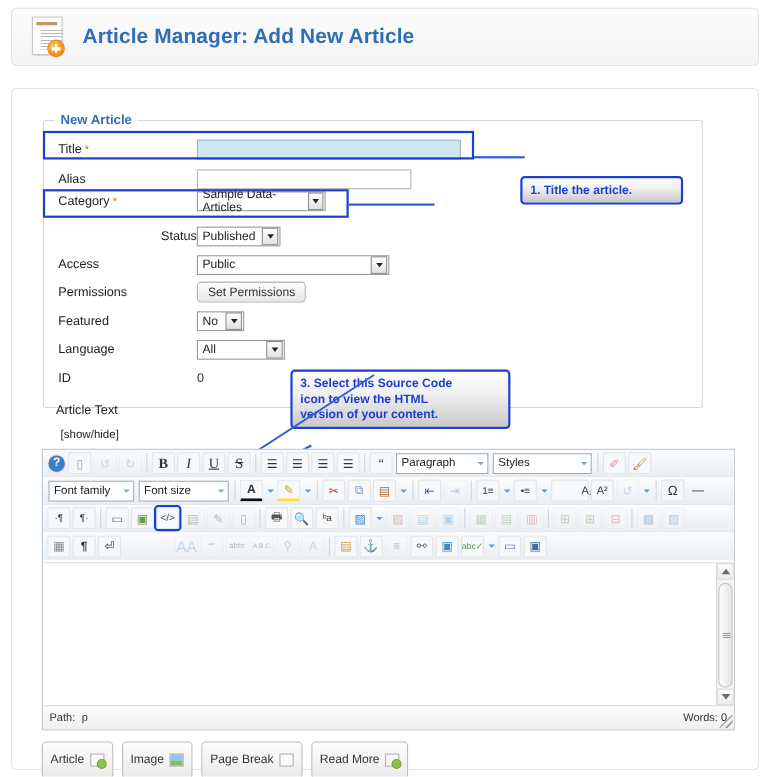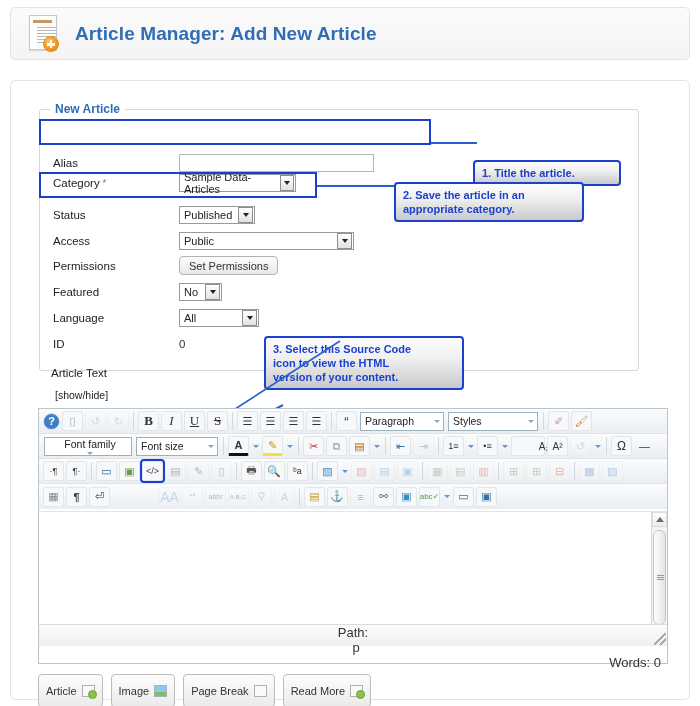--- a/index.html
+++ b/index.html
@@ -151,24 +151,24 @@
   .vs-down i{ border-top:5px solid #6b6b6b;}
   .vs-thumb{
     position:absolute; left:1px; top:18px; width:13px; height:95px; border-radius:6px;
     background:linear-gradient(to right,#fdfdfd,#e4e4e4); border:1px solid #c5c5c5;
   }
   .vs-thumb:after{
     content:""; position:absolute; left:3px; top:44px; width:7px; height:5px;
     background:repeating-linear-gradient(to bottom,#9a9a9a 0,#9a9a9a 1px,transparent 1px,transparent 2px);
   }
   .statusbar{
-    position:absolute; left:0; right:0; bottom:17px; height:22px;
+    position:absolute; left:0; right:0; bottom:0; height:22px;
     background:linear-gradient(to bottom,#fbfbfb,#f0f0f0);
     border-top:1px solid #dcdcdc; display:flex; align-items:center;
-    padding:0 6px; font-size:13px; color:#333;flex-direction:column;
+    padding:0 6px; font-size:10px; color:#333;
   }
   .resize-grip{
     position:absolute; right:1px; bottom:1px; width:12px; height:12px;
     background:
       linear-gradient(135deg,transparent 45%,#aaa 45%,#aaa 55%,transparent 55%),
       linear-gradient(135deg,transparent 70%,#aaa 70%,#aaa 80%,transparent 80%);
   }
 
   .bot-btns{ position:absolute; left:38px; top:674px; display:flex; gap:8px; }
   .bot-btn{
@@ -192,39 +192,45 @@
     <div class="plus"></div>
   </div>
   <div class="hdr-title">Article Manager: Add New Article</div>
 </div>
 
 <div class="main-panel">
 
   <div class="fieldset">
     <div class="legend">New Article</div>
 
+    <div class="row" style="top:13px;width:598px;">
+      <div class="lbl">
+        <span>Title</span><span class="req"> *</span>
+      </div>
+      <div class="txt-input hl" style="width:240px;"></div>
+    </div>
 
     <div class="row" style="top:40px;width:598px;">
       <div class="lbl">Alias</div>
       <div class="txt-input" style="width:195px;"></div>
     </div>
 
     <div class="row" style="top:60px;width:598px;">
       <div class="lbl">
         <span>Category</span><span class="req"> *</span>
       </div>
       <div class="sel" style="width:117px;">
         <span>Sample Data-Articles</span>
         <span class="arrowbox">
             <i></i>
           </span>
       </div>
     </div>
 
-    <div class="row" style="top:92px;width:598px;">
+    <div class="row" style="top:92px;width:598px;text-align:right;">
       <div class="lbl">Status</div>
       <div class="sel" style="width:76px;">
         <span>Published</span>
         <span class="arrowbox">
             <i></i>
           </span>
       </div>
     </div>
 
     <div class="row" style="top:118px;width:598px;">
@@ -271,24 +277,20 @@
   <div class="hl-box" style="left:28px; top:38px; width:392px; height:26px;"></div>
   <div class="hl-box" style="left:28px; top:91px; width:278px; height:26px;"></div>
 
   <div class="leader" style="left:420px; top:61px; width:46px; height:2px;"></div>
   <div class="leader" style="left:306px; top:104px; width:78px; height:2px;"></div>
 
   <div class="callout" style="left:462px; top:49px; width:148px;margin-top:30px;">
     <span>1. Title the article.</span>
   </div>
 
-  <div class="callout" style="left:383px; top:101px; width:190px;">
-    <div>2. Save the article in an</div>
-    <div>appropriate category.</div>
-  </div>
 
   <div class="callout" style="left:253px; top:255px; width:200px;">
     <div>3. Select this Source Code</div>
     <div>icon to view the HTML</div>
     <div>version of your content.</div>
   </div>
 
   <div class="lbl-static" style="left:40px; top:286px;">Article Text</div>
   <div class="lbl-static" style="left:44px; top:308px; font-size:10.5px;">[show/hide]</div>
 </div>
@@ -329,21 +331,21 @@
       <span class="ar">
           <i></i>
         </span>
     </div>
     <div class="sep"></div>
     <div class="tbtn" style="color:#e08a9a;">✐</div>
     <div class="tbtn" style="color:#c08a3a;">🖌</div>
   </div>
 
   <div class="tb">
-    <div class="tsel" style="width:88px;flex-direction:column;">
+    <div class="tsel" style="width:78px;">
       <span>Font family</span>
       <span class="ar">
           <i></i>
         </span>
     </div>
     <div class="tsel" style="width:82px;">
       <span>Font size</span>
       <span class="ar">
           <i></i>
         </span>

